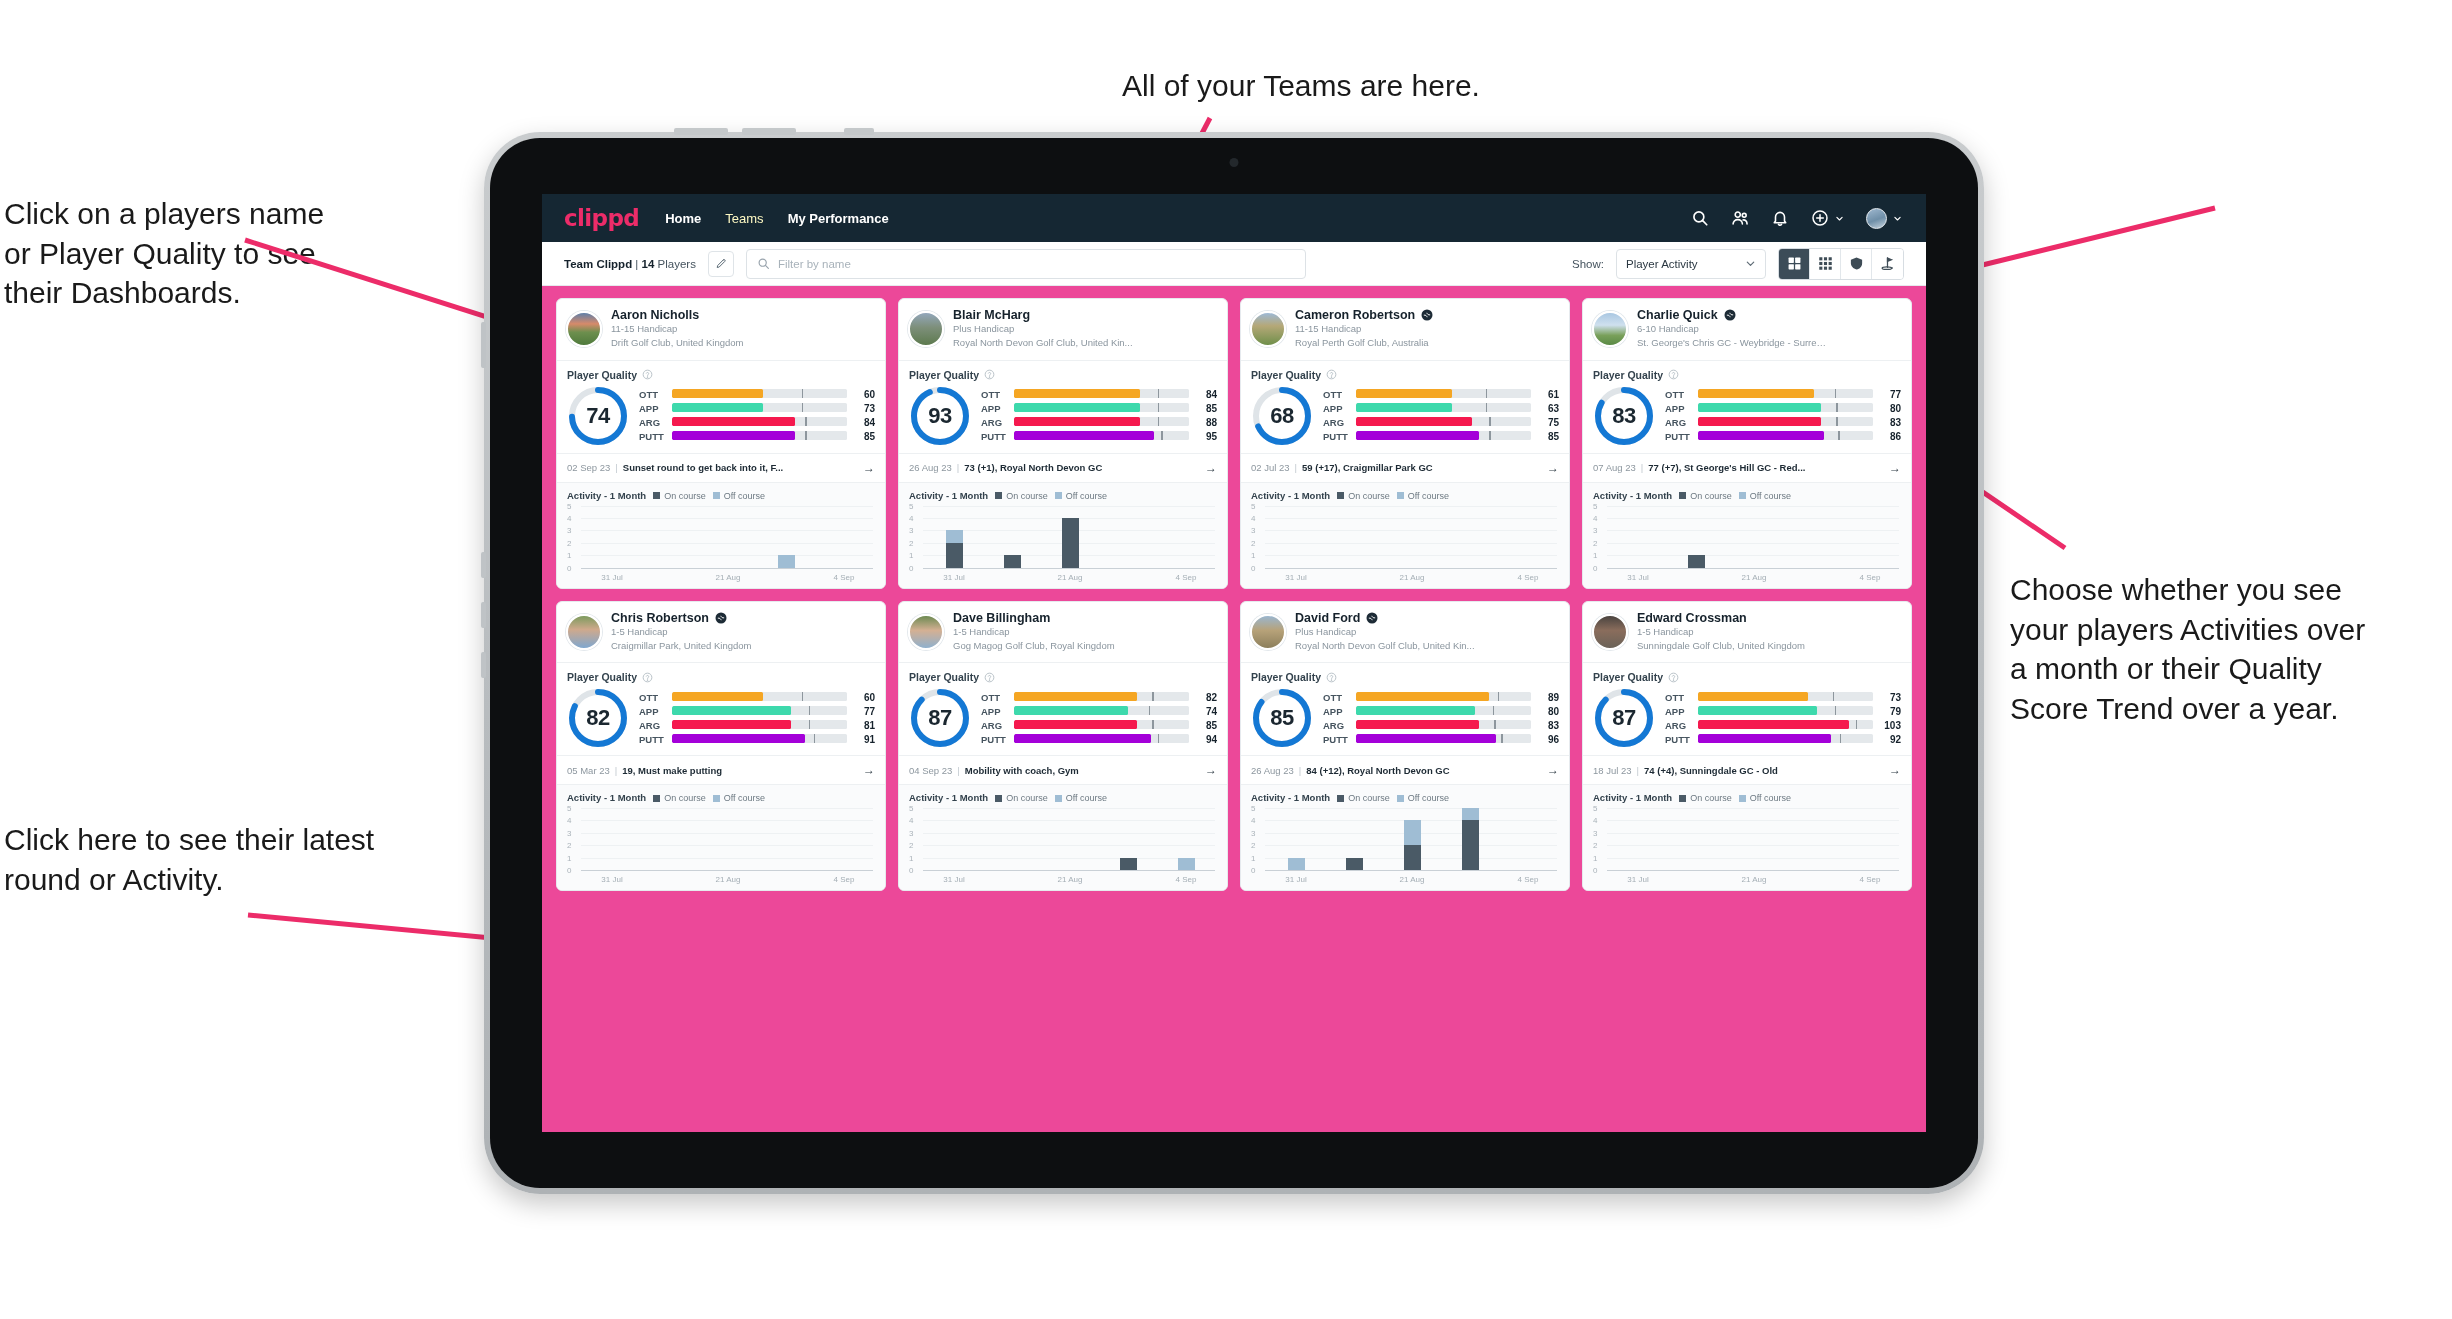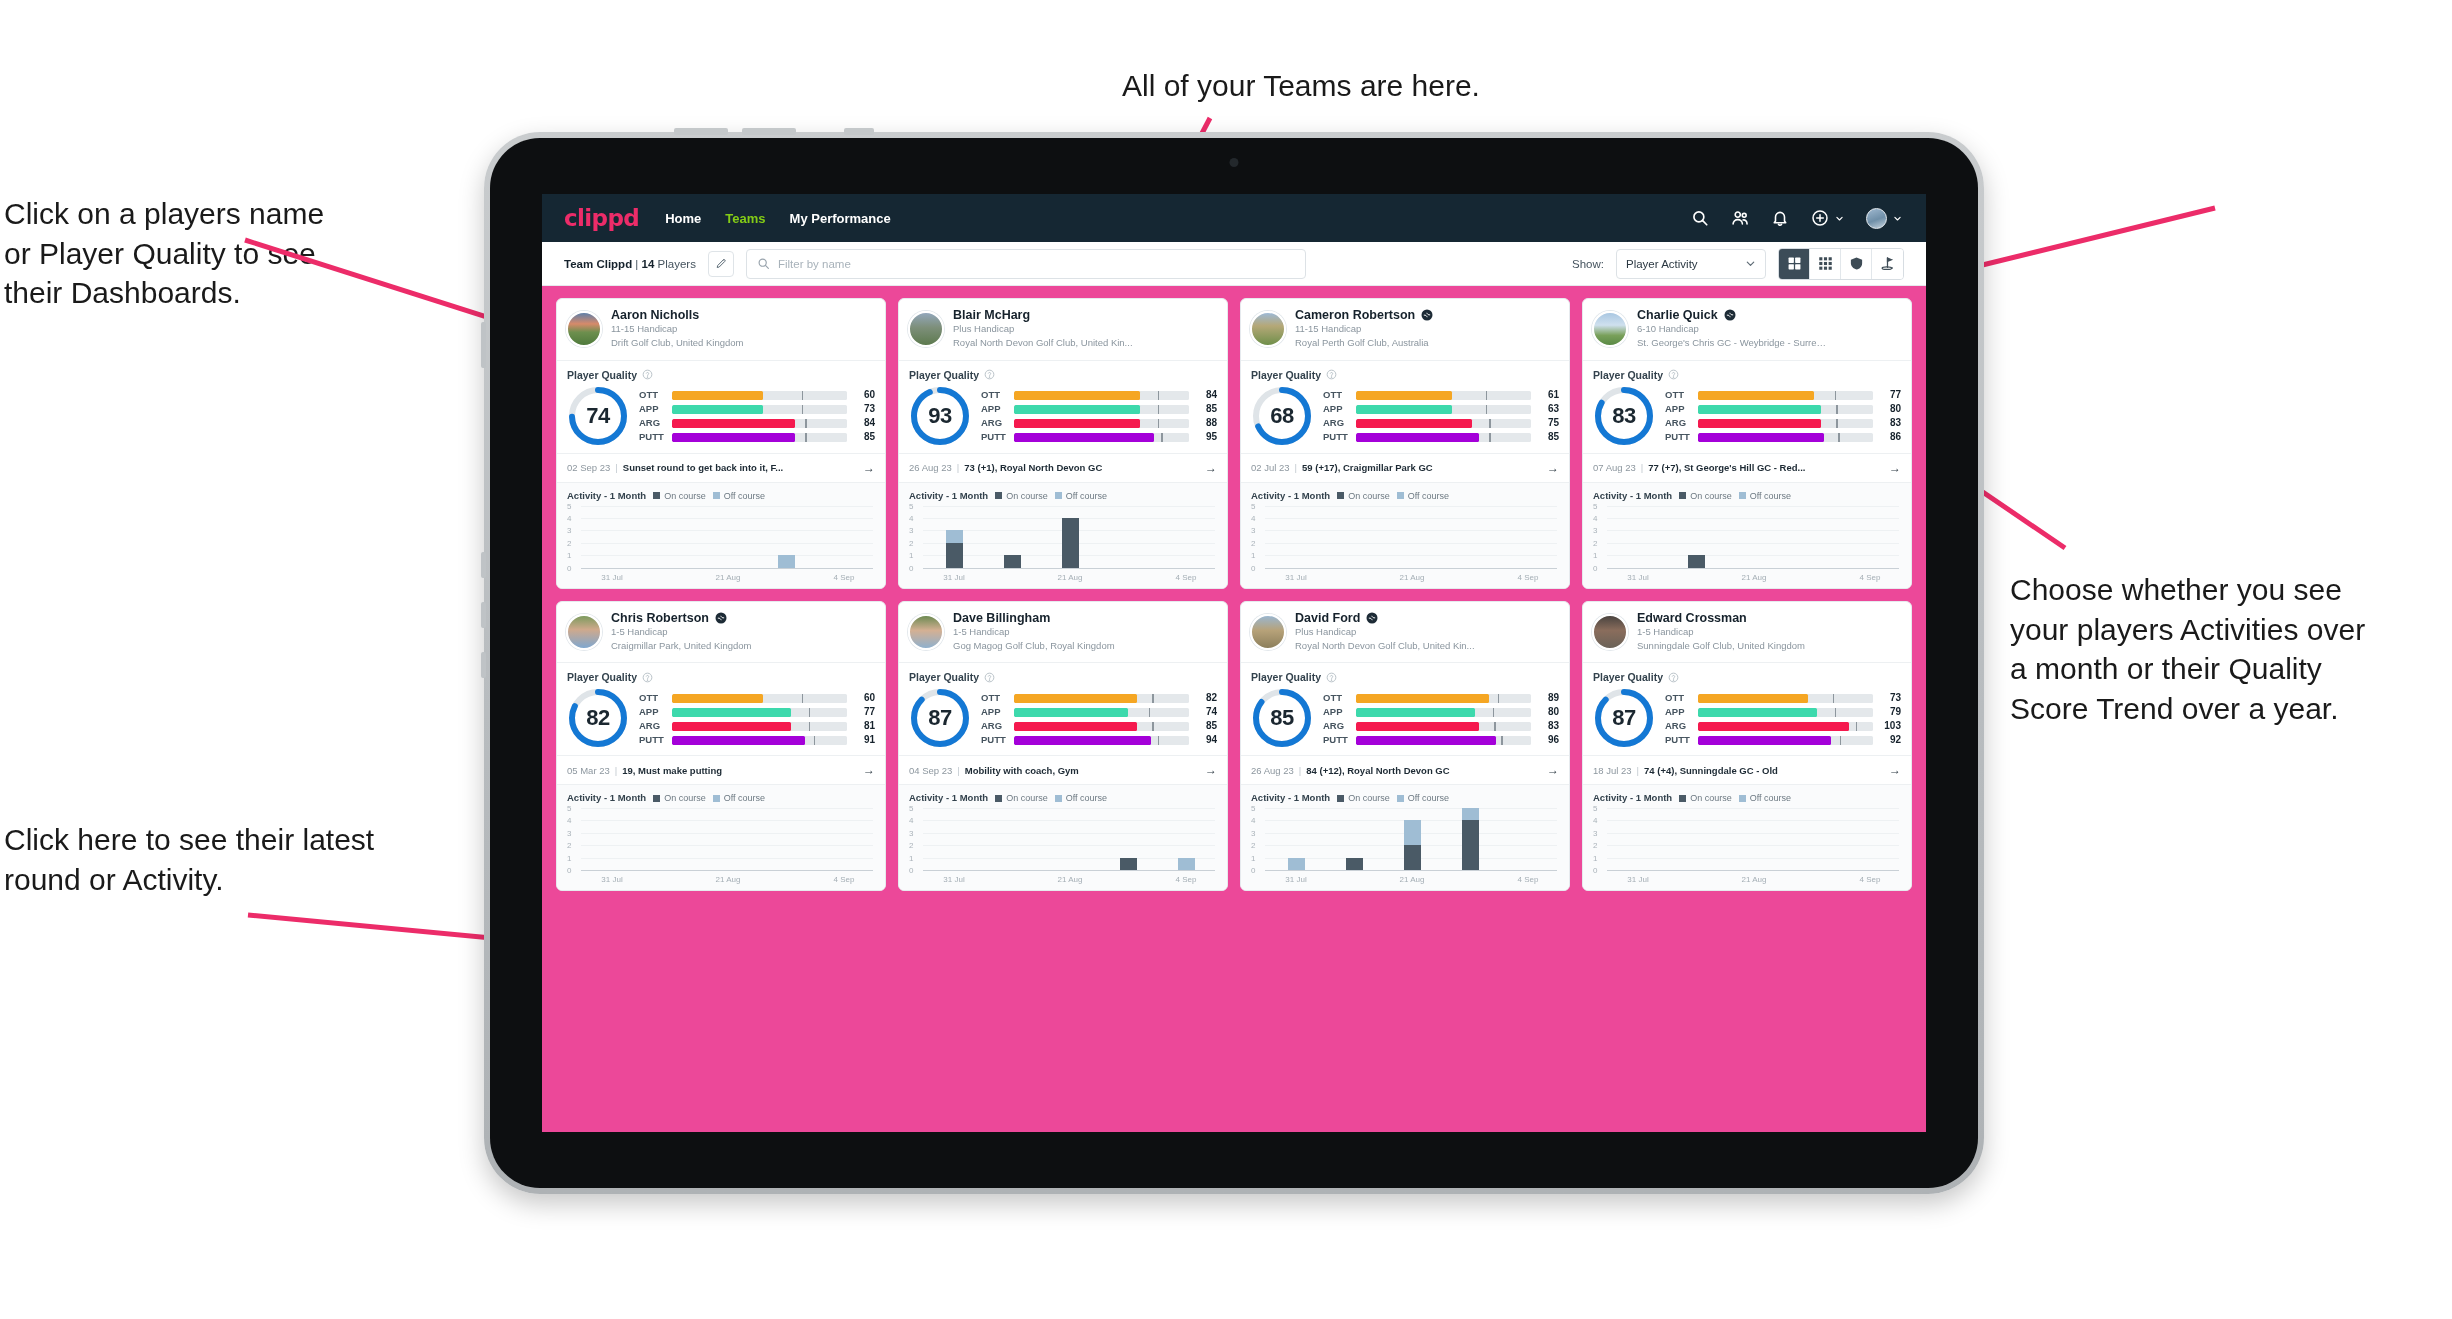--- a/index.html
+++ b/index.html
@@ -72,21 +72,21 @@
     font-size: 23px;
     font-weight: 700;
     letter-spacing: -.6px;
     margin-right: 26px;
     font-family: "DejaVu Sans", sans-serif;
   }
   .nav-links { display: flex; align-items: center; gap: 24px; }
   .nav-link {
     color: #ffffff; font-size: 13px; font-weight: 600; cursor: pointer;
   }
-  .nav-link.dim { color: #84cc16; font-weight: 700; }
+  .nav-link.dim { color: #fef9c3; font-weight: 400; }
   .nav-right {
     margin-left: auto; display: flex; align-items: center; gap: 22px;
   }
   .nav-icon { width: 18px; height: 18px; color: #fff; display: block; cursor: pointer; }
   .nav-icon svg { width: 100%; height: 100%; display: block; }
   .avatar-sm {
     width: 21px; height: 21px; border-radius: 50%;
     background: linear-gradient(160deg,#9fb8cf 0%,#6f8fa8 55%,#c7d4de 100%);
     border: 1px solid #e8eef3;
   }
@@ -210,21 +210,21 @@
   .q-body { display: flex; align-items: center; gap: 10px; }
 
   .ring-wrap { position: relative; width: 62px; height: 62px; flex: 0 0 auto; }
   .ring-wrap svg { width: 62px; height: 62px; transform: rotate(-90deg); display: block; }
   .ring-val {
     position: absolute; inset: 0; display: flex; align-items: center; justify-content: center;
     font-size: 22px; font-weight: 700; color: #1b2730; letter-spacing: -.5px;
   }
 
   .bars { flex: 1; display: flex; flex-direction: column; gap: 3px; }
-  .bar-row { display: flex; align-items: flex-end; gap: 6px; }
+  .bar-row { display: flex; align-items: flex-start; gap: 6px; }
   .bar-lab { font-size: 9.5px; font-weight: 700; color: #46545f; width: 27px; flex: 0 0 auto; }
   .bar-track {
     flex: 1; height: 9px; background: #e4e8eb; border-radius: 1.5px;
     position: relative; overflow: hidden;
   }
   .bar-fill { position: absolute; left: 0; top: 0; bottom: 0; border-radius: 1.5px; }
   .bar-tick { position: absolute; top: 0; bottom: 0; width: 1.5px; background: #8d969d; }
   .bar-num { font-size: 10px; font-weight: 700; color: #16222c; width: 22px; text-align: right; flex: 0 0 auto; }
 
   .round-row {

